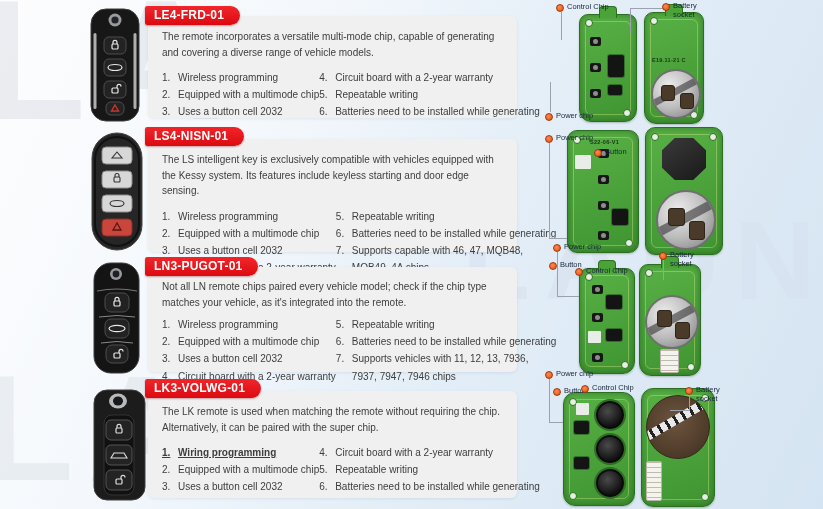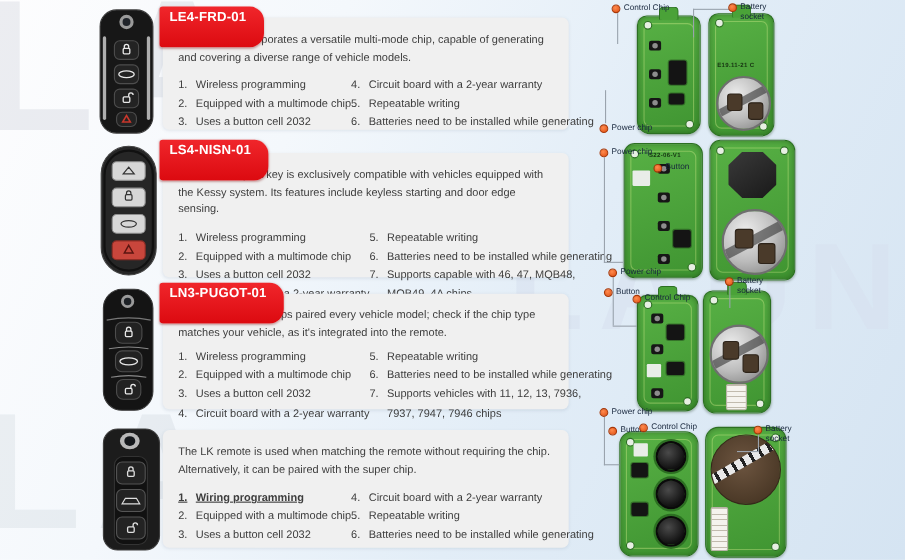--- a/index.html
+++ b/index.html
@@ -16,21 +16,21 @@
     box-shadow:0 1px 3px rgba(60,80,110,0.10);padding:0;}
   .panel-inner{padding:11px 10px 6px 14px;}
   .desc{font-size:10px;line-height:1.55;color:#3d3d3d;margin:0 0 9px 0;max-width:348px;}
   .feats{display:flex;}
   .fcol-l{flex:0 0 150px;}
   .fcol-r{flex:1;}
   .feat{font-size:10px;color:#3d3d3d;line-height:1.72;white-space:nowrap;}
   .fn{display:inline-block;min-width:12px;margin-right:4px;}
   .feat.u .fn,.feat.u .ft{text-decoration:underline;font-weight:bold;}
 
-  .banner{position:absolute;left:145px;height:37px;background:linear-gradient(180deg,#f0262b,#dc0a10);
+  .banner{position:absolute;left:145px;height:19px;background:linear-gradient(180deg,#f0262b,#dc0a10);
     color:#fff;font-size:12px;font-weight:bold;line-height:19px;padding:0 16px 0 9px;
     border-radius:3px 13px 13px 3px;box-shadow:0 1px 2px rgba(120,0,0,.35);z-index:5;letter-spacing:.2px;}
 
   
   .board{position:absolute;background:linear-gradient(160deg,#58b145,#3f9431);border:1px solid #2c6f22;
     border-radius:9px 9px 12px 12px;box-shadow:inset 0 0 6px rgba(20,60,10,.45),0 1px 2px rgba(40,70,40,.3);}
   .board .trace{position:absolute;left:5px;right:5px;top:6px;bottom:6px;border:1px solid rgba(230,245,150,.35);
     border-radius:6px;}
   .neck{position:absolute;top:-9px;left:50%;transform:translateX(-50%);width:16px;height:11px;
     background:#4aa238;border:1px solid #2c6f22;border-bottom:none;border-radius:4px 4px 0 0;}
@@ -133,20 +133,21 @@
     <rect x="19" y="58" width="26" height="20" rx="5" fill="#232323" stroke="#555"></rect>
     <path d="M24 71 h16 l-3 -5 h-10 z" fill="none" stroke="#dedede" stroke-width="1.1"></path>
     <rect x="19" y="83" width="26" height="20" rx="5" fill="#232323" stroke="#555"></rect>
     <rect x="29" y="92" width="6" height="5" rx="1" fill="none" stroke="#dedede" stroke-width="1.2"></rect>
     <path d="M34 92 v-1.6 a2 2 0 0 1 4 0" fill="none" stroke="#dedede" stroke-width="1.2"></path>
   </svg>
 
   <div class="banner" style="top:6px">LE4-FRD-01</div>
   <div class="banner" style="top:127px">LS4-NISN-01</div>
   <div class="banner" style="top:257px">LN3-PUGOT-01</div>
+  <div class="banner" style="top:379px">LK3-VOLWG-01</div>
 
   <div class="panel" style="top:16px;height:102px">
     <div class="panel-inner" style="padding-top:13px">
       <p class="desc">The remote incorporates a versatile multi-mode chip, capable of generating and covering a diverse range of vehicle models.</p>
       <div class="feats">
         <div class="fcol-l">
           <div class="feat"><span class="fn">1.</span><span class="ft">Wireless programming</span></div>
           <div class="feat"><span class="fn">2.</span><span class="ft">Equipped with a multimode chip</span></div>
           <div class="feat"><span class="fn">3.</span><span class="ft">Uses a button cell 2032</span></div>
         </div>

